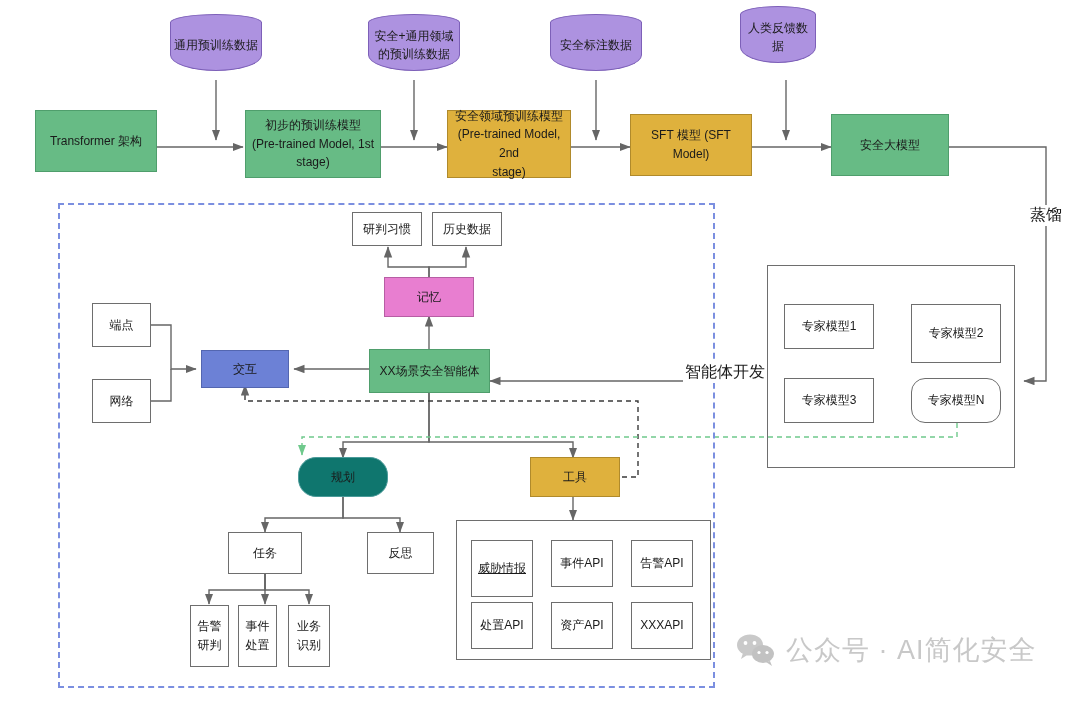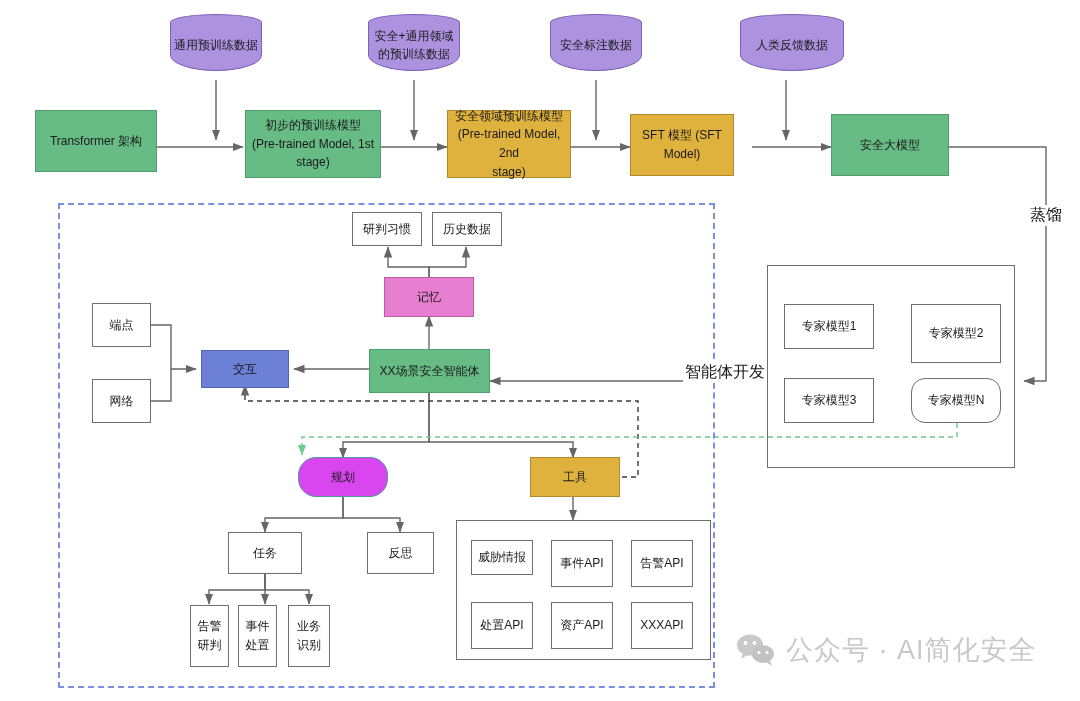--- a/index.html
+++ b/index.html
@@ -23,21 +23,21 @@
     color: #1a1a1a;
     font-size: 12px;
     line-height: 1.55;
     padding: 2px 4px;
     white-space: pre-line;
   }
   .node.green  { background: #67bb85; border-color: #4f9e6c; }
   .node.orange { background: #dfb13d; border-color: #b08a2b; }
   .node.pink   { background: #e87ed0; border-color: #b75ea4; }
   .node.blue   { background: #6c81d6; border-color: #5366b0; }
-  .node.teal   { background: #d946ef; border-color: #4a9a99; border-radius: 18px; }
+  .node.teal   { background: #0f766e; border-color: #4a9a99; border-radius: 18px; }
   .node.white  { background: #ffffff; border-color: #6e6e6e; }
 
   .cyl {
     position: absolute;
     box-sizing: border-box;
     color: #1a1a1a;
     font-size: 12px;
     line-height: 1.45;
     text-align: center;
     display: flex; align-items: center; justify-content: center;
@@ -167,34 +167,34 @@
     <div class="top"></div>
     <div class="body"></div>
     <div class="cyl-label">安全+通用领域
 的预训练数据</div>
   </div>
   <div class="cyl" style="left:550px; top:14px; width:92px; height:57px;">
     <div class="top"></div>
     <div class="body"></div>
     <div class="cyl-label">安全标注数据</div>
   </div>
-  <div class="cyl" style="left:740px; top:14px; width:104px; height:57px;">
+  <div class="cyl" style="left:740px; top:6px; width:76px; height:57px;">
     <div class="top"></div>
     <div class="body"></div>
     <div class="cyl-label">人类反馈数据</div>
   </div>
 
   <div class="node green" style="left:35px; top:110px; width:122px; height:62px;">Transformer 架构</div>
   <div class="node green" style="left:245px; top:110px; width:136px; height:68px;">初步的预训练模型
 (Pre-trained Model, 1st
 stage)</div>
   <div class="node orange" style="left:447px; top:110px; width:124px; height:68px;">安全领域预训练模型
 (Pre-trained Model, 2nd
 stage)</div>
-  <div class="node orange" style="left:630px; top:114px; width:104px; height:62px;">SFT 模型 (SFT Model)</div>
+  <div class="node orange" style="left:630px; top:114px; width:122px; height:62px;">SFT 模型 (SFT Model)</div>
   <div class="node green" style="left:831px; top:114px; width:118px; height:62px;">安全大模型</div>
 
   <div class="edge-label" style="left:1028px; top:205px;">蒸馏</div>
   <div class="edge-label" style="left:683px; top:362px;">智能体开发</div>
 
   <div class="node white" style="left:352px; top:212px; width:70px; height:34px;">研判习惯</div>
   <div class="node white" style="left:432px; top:212px; width:70px; height:34px;">历史数据</div>
 
   <div class="node pink" style="left:384px; top:277px; width:90px; height:40px;">记忆</div>
 
@@ -213,21 +213,21 @@
   <div class="node white" style="left:190px; top:605px; width:39px; height:62px;">告警
 研判</div>
   <div class="node white" style="left:238px; top:605px; width:39px; height:62px;">事件
 处置</div>
   <div class="node white" style="left:288px; top:605px; width:42px; height:62px;">业务
 识别</div>
 
   <div class="node orange" style="left:530px; top:457px; width:90px; height:40px;">工具</div>
 
   <div class="group-box" style="left:456px; top:520px; width:255px; height:140px;"></div>
-  <div class="node white" style="left:471px; top:540px; width:62px; height:35px;">威胁情报</div>
+  <div class="node white" style="left:471px; top:540px; width:62px; height:57px;text-decoration:underline;">威胁情报</div>
   <div class="node white" style="left:551px; top:540px; width:62px; height:47px;">事件API</div>
   <div class="node white" style="left:631px; top:540px; width:62px; height:47px;text-align:center;">告警API</div>
   <div class="node white" style="left:471px; top:602px; width:62px; height:47px;">处置API</div>
   <div class="node white" style="left:551px; top:602px; width:62px; height:47px;">资产API</div>
   <div class="node white" style="left:631px; top:602px; width:62px; height:47px;">XXXAPI</div>
 
   <div class="group-box" style="left:767px; top:265px; width:248px; height:203px;"></div>
   <div class="node white" style="left:784px; top:304px; width:90px; height:45px;">专家模型1</div>
   <div class="node white" style="left:911px; top:304px; width:90px; height:59px;">专家模型2</div>
   <div class="node white" style="left:784px; top:378px; width:90px; height:45px;">专家模型3</div>

